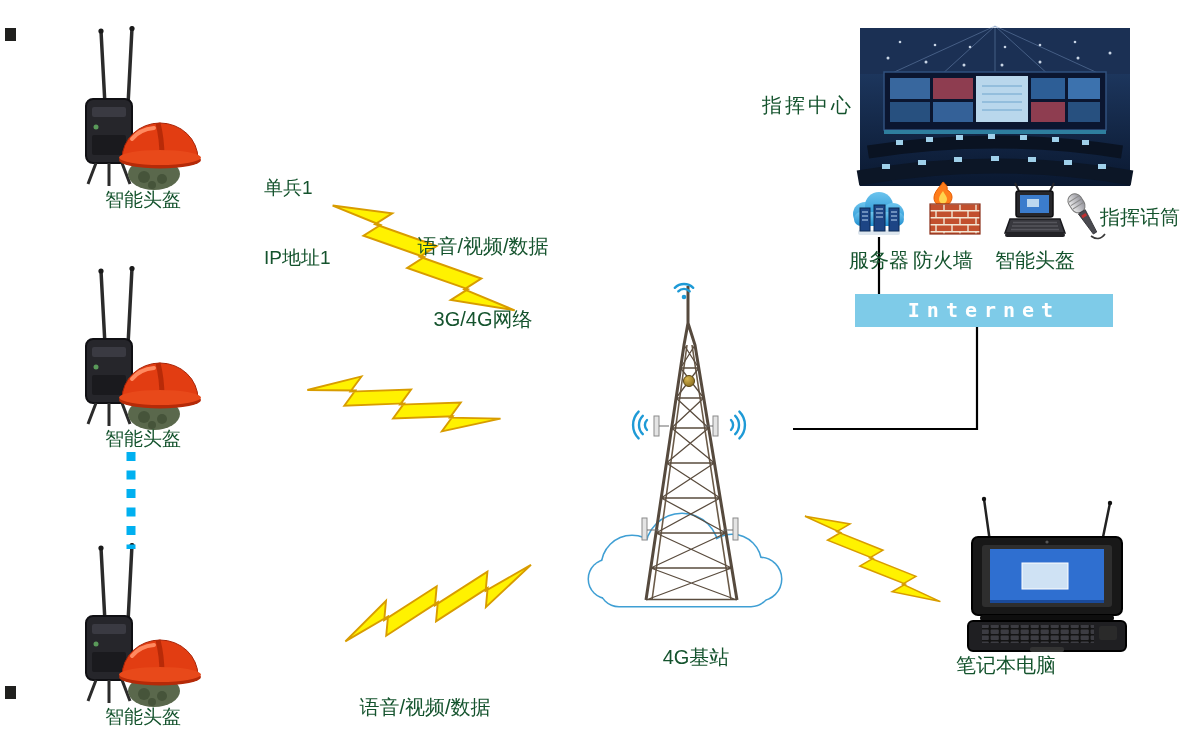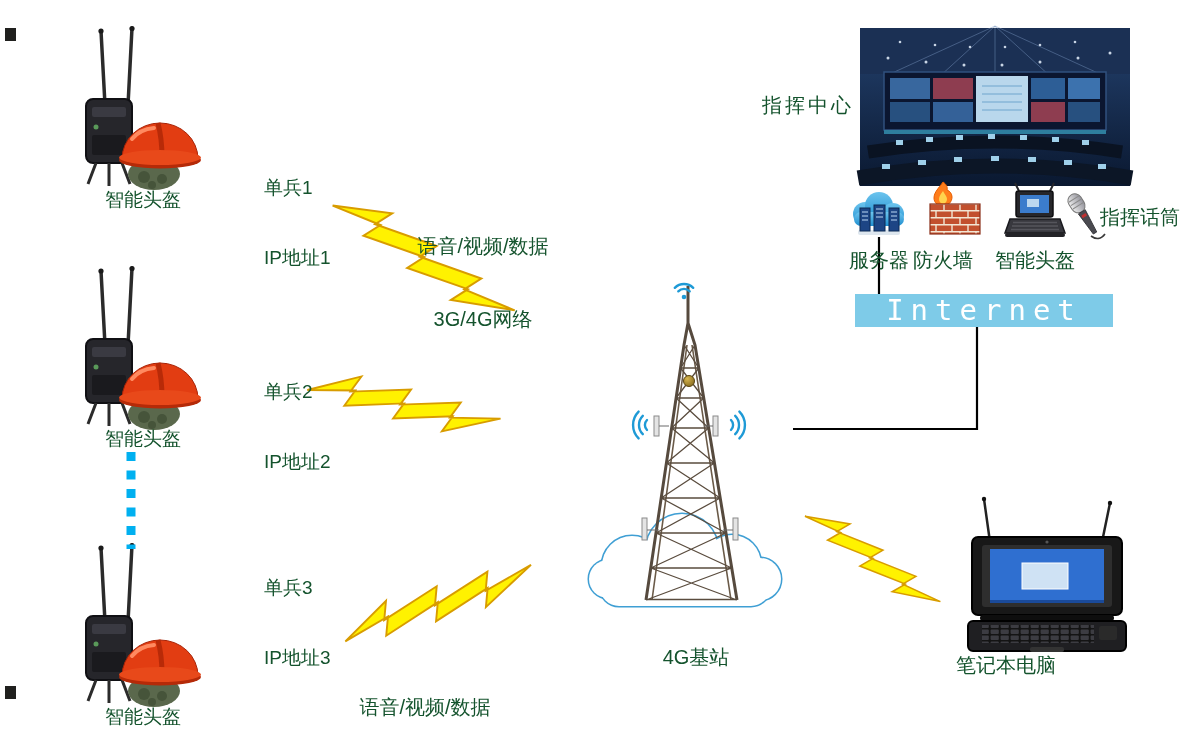--- a/index.html
+++ b/index.html
@@ -7,21 +7,21 @@
   body{font-family:"Liberation Sans","DejaVu Sans",sans-serif}
   .stage{position:relative;width:1185px;height:744px;background:#ffffff;overflow:hidden}
   .overlay{position:absolute;left:0;top:0;z-index:1}
   .lbl{position:absolute;z-index:3;color:#14532d;font-weight:normal;line-height:1.22;white-space:pre}
   .lbl.center{text-align:center}
   .fs19{font-size:20px}
   .fs20{font-size:20px}
   .helmet-label{left:68px;width:150px;text-align:center;font-size:19px}
   .soldier-label{left:264px;font-size:19px}
   .internet-bar{position:absolute;left:855px;top:294px;width:258px;height:33px;background:#7ecbe8;z-index:3;
-    text-align:center;line-height:33px;color:#ffffff;font-weight:normal;font-size:29px;letter-spacing:7px;
+    text-align:center;line-height:33px;color:#ffffff;font-weight:bold;font-size:20px;letter-spacing:7px;
     font-family:"DejaVu Sans Mono","Liberation Mono",monospace}
 </style>
 </head>
 <body>
 
 <div class="stage">
 
   <svg class="overlay" width="1185" height="744" viewBox="0 0 1185 744">
     <defs>
       <linearGradient id="cloudGrad" gradientUnits="userSpaceOnUse" x1="0" y1="510" x2="0" y2="615">
@@ -281,28 +281,20 @@
   </svg>
 
   <div class="lbl helmet-label" style="top:188px">智能头盔</div>
   <div class="lbl helmet-label" style="top:427px">智能头盔</div>
   <div class="lbl helmet-label" style="top:705px">智能头盔</div>
 
   <div class="lbl soldier-label" style="top:130px">
     <div>单兵1</div>
     <div>IP地址1</div>
   </div>
-  <div class="lbl soldier-label" style="top:334px">
-    <div>单兵2</div>
-    <div>IP地址2</div>
-  </div>
-  <div class="lbl soldier-label" style="top:530px">
-    <div>单兵3</div>
-    <div>IP地址3</div>
-  </div>
 
   <div class="lbl center fs19" style="left:408px;top:185px;width:150px">
     <div>语音/视频/数据</div>
     <div>3G/4G网络</div>
   </div>
   <div class="lbl center fs19" style="left:350px;top:646px;width:150px">
     <div>语音/视频/数据</div>
     
   </div>
 

